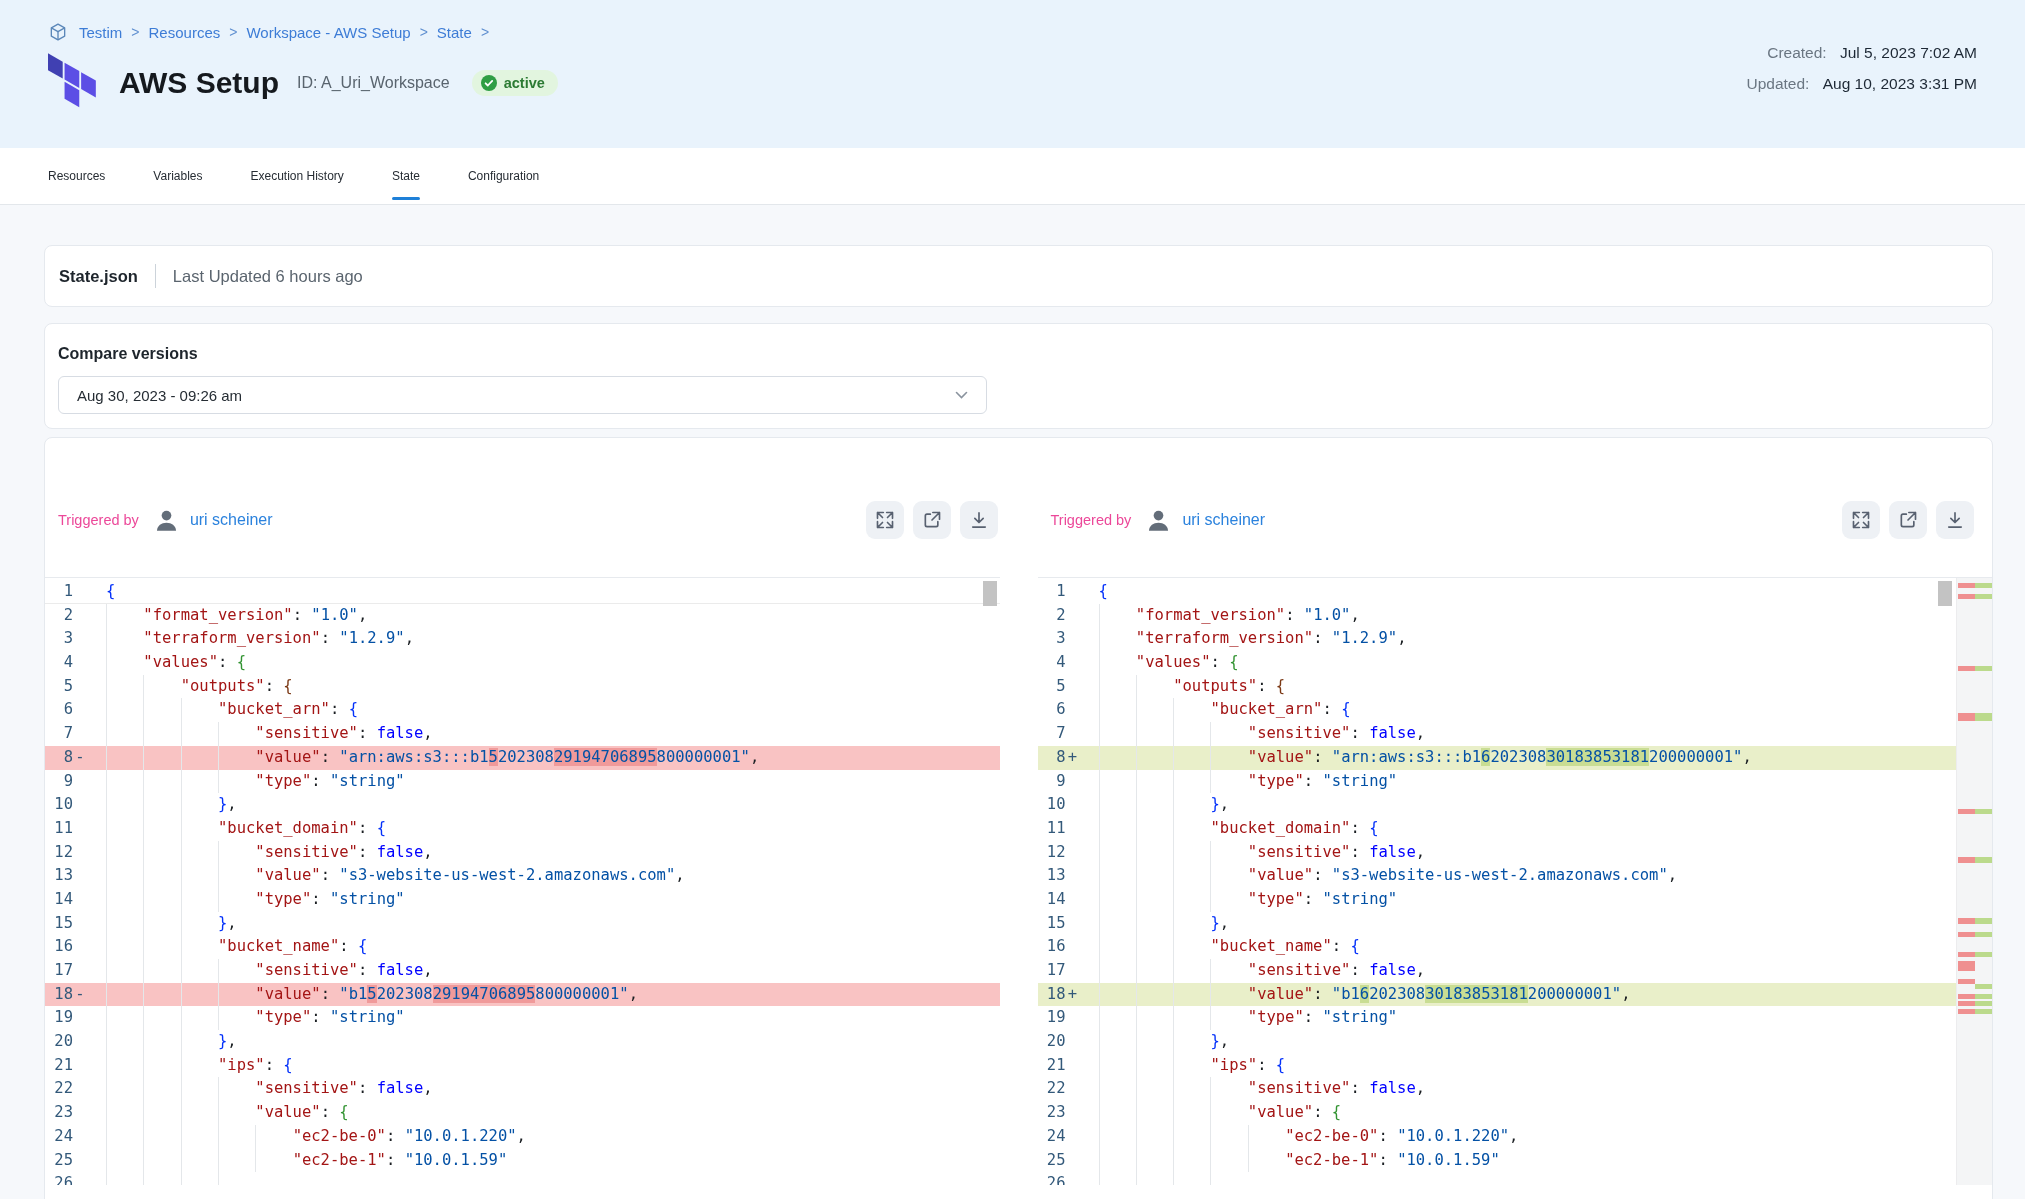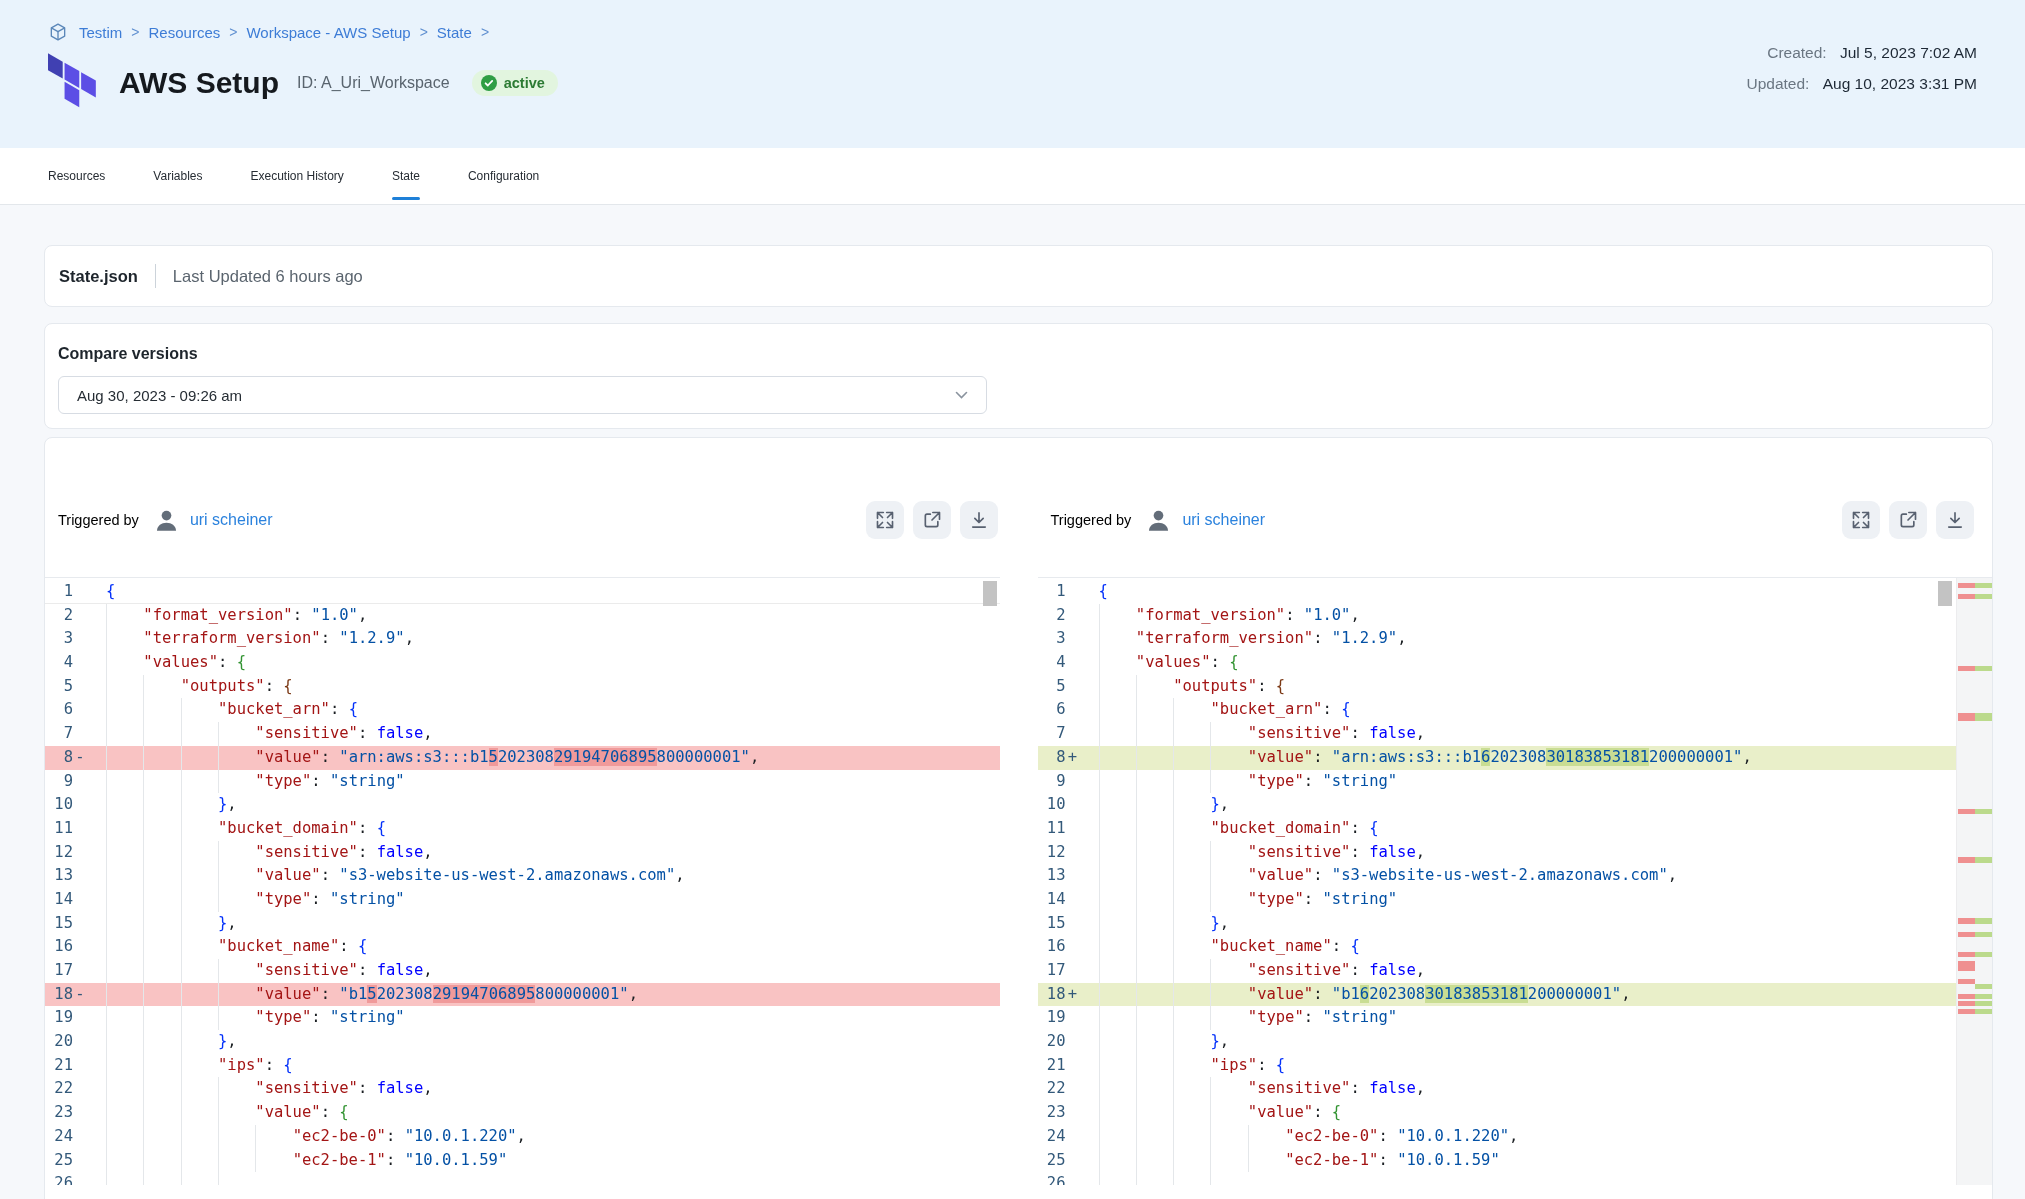--- a/index.html
+++ b/index.html
@@ -49,21 +49,21 @@
     border-bottom-left-radius:0; border-bottom-right-radius:0; }
   .stats-row { display:flex; align-items:center; padding:0 21px 0 13px; height:26px; }
   .badge-added { font:15px "DejaVu Sans Mono", monospace; background:#dcefd8; color:#35803c;
     padding:3px 7px; border-radius:3px; }
   .badge-removed { font:15px "DejaVu Sans Mono", monospace; background:#fbe3e1; color:#c84b51;
     padding:3px 7px; border-radius:3px; margin-left:8px; }
   .stats-summary { margin-left:auto; font-size:15px; color:#39424c; }
 
   .diff-body { display:grid; grid-template-columns:1fr 1fr; gap:38px; }
   .panel-header { display:flex; align-items:center; height:114px; padding-left:13px; }
-  .tb-label { font-size:14.5px; color:#000000; }
+  .tb-label { font-size:14.5px; color:#ec4899; }
   .avatar { margin:0 10px 0 14px; display:flex; }
   .tb-user { font-size:16px; color:#2b82dd; cursor:pointer;text-align:center; }
   .panel-actions { margin-left:auto; display:flex; gap:9px; }
   .panel.left  .panel-actions { padding-right:2px; }
   .panel.right .panel-actions { padding-right:18px; }
   .icon-btn { width:38px; height:38px; background:#eef1f5; border-radius:9px; display:flex;
     align-items:center; justify-content:center; cursor:pointer; }
   .icon-btn svg { stroke:#586170; fill:none; stroke-width:2; stroke-linecap:round; stroke-linejoin:round; }
 
   

